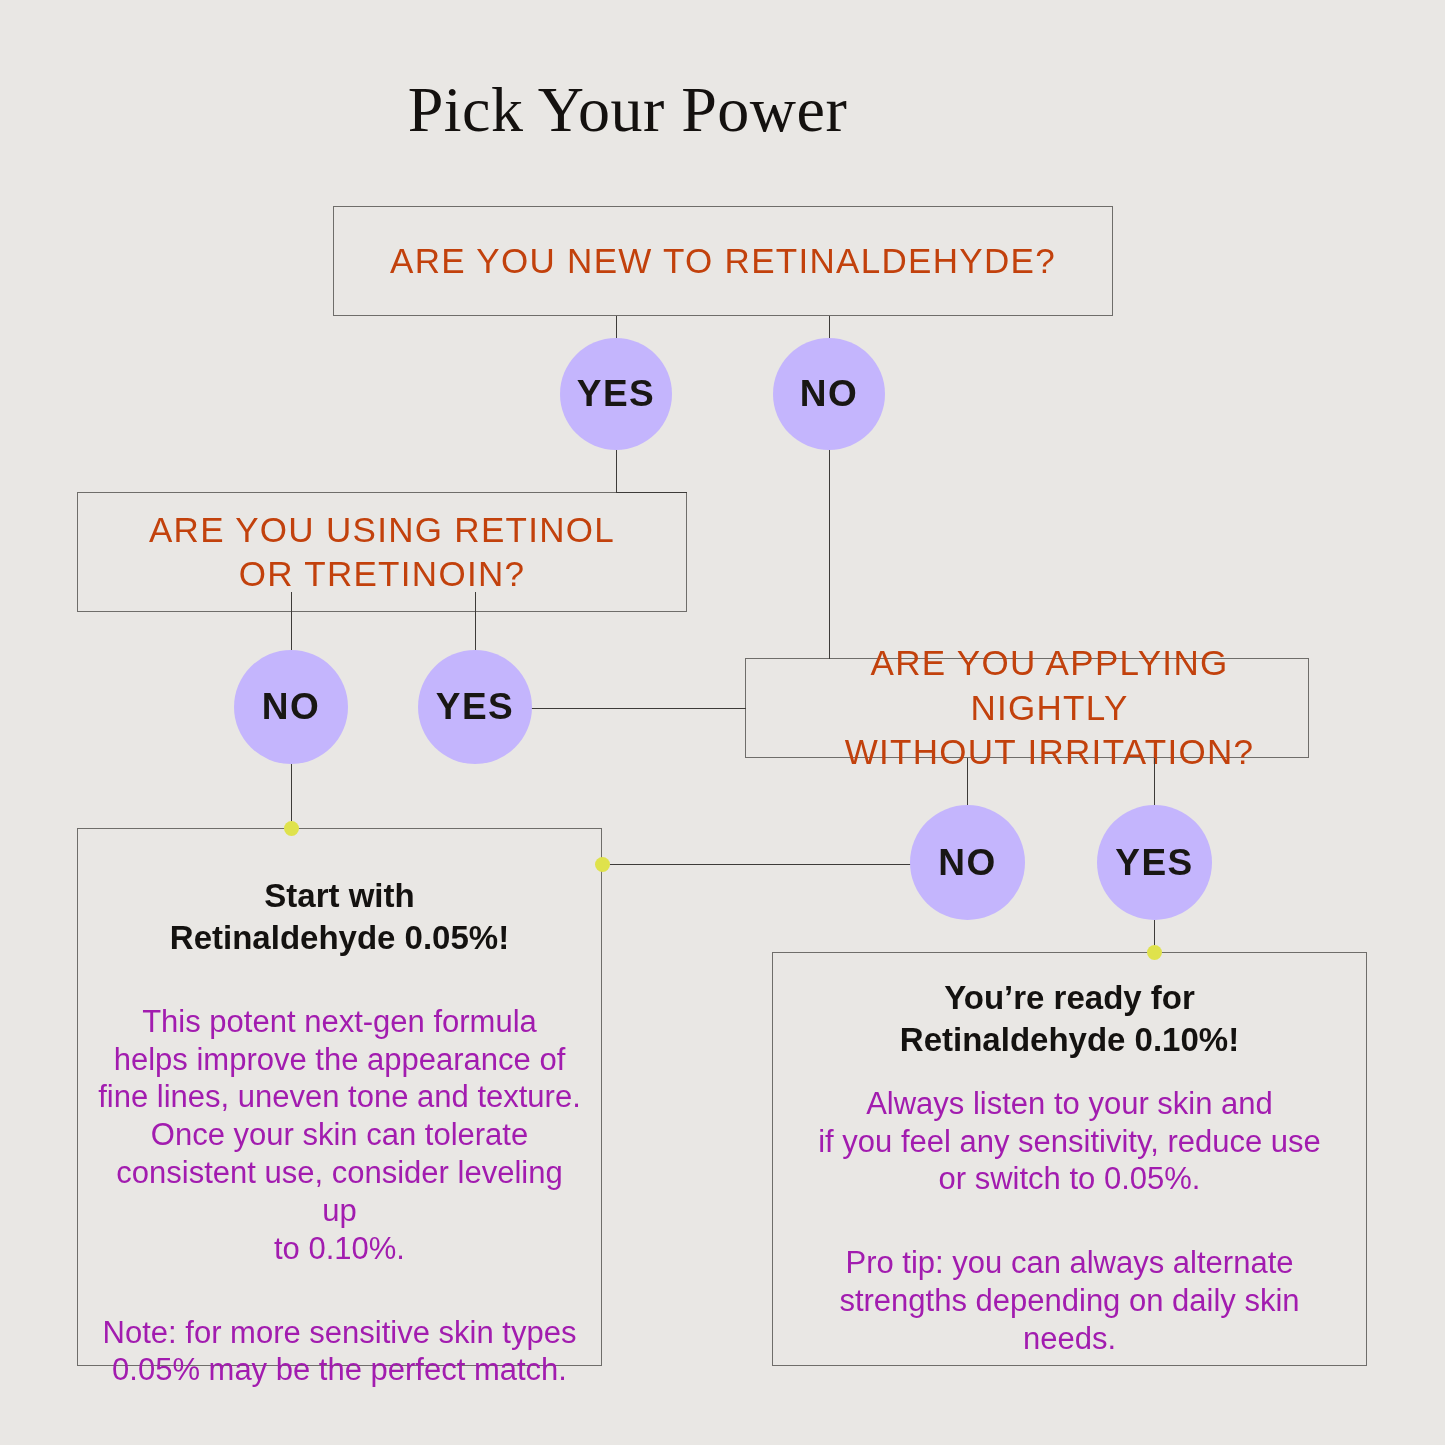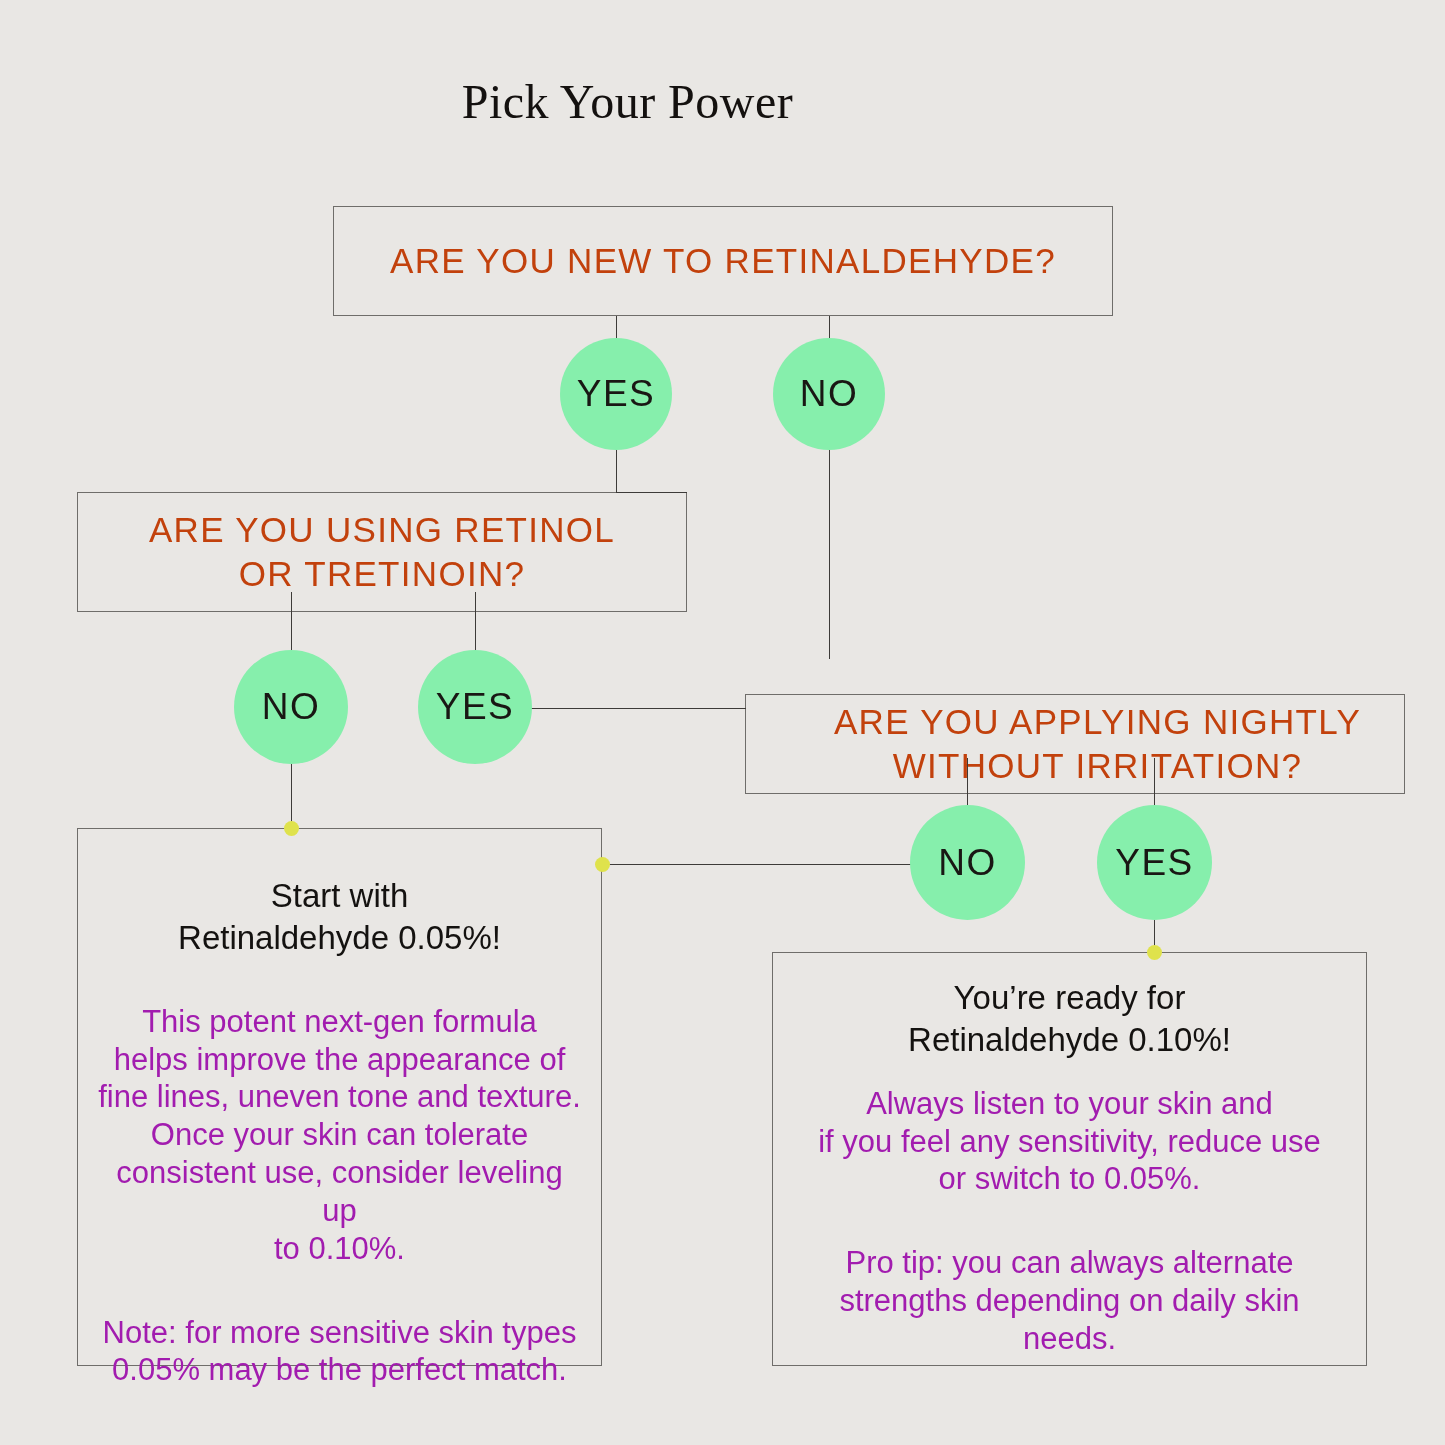--- a/index.html
+++ b/index.html
@@ -18,21 +18,21 @@
   }
 
   
   #title {
     position: absolute;
     left: 0;
     top: 78px;
     width: 1255px;
     text-align: center;
     font-family: "Liberation Serif", serif;
-    font-size: 48px;
+    font-size: 64px;
     letter-spacing: 0.5px;
     color: #14110f;
     line-height: 1;
   }
 
   
   .qbox {
     position: absolute;
     box-sizing: border-box;
     border: 1px solid #6f6d6a;
@@ -46,37 +46,37 @@
     font-size: 35px;
     letter-spacing: 1.3px;
     line-height: 1.27;
     color: #c2410c;
     font-weight: 400;
     white-space: pre-line;
   }
 
   #box-q1 { left: 333px; top: 206px; width: 780px; height: 110px; }
   #box-q2 { left: 77px;  top: 492px; width: 610px; height: 120px; text-align: center; }
-  #box-q3 { left: 745px; top: 694px; width: 660px; height: 100px; padding-left: 45px; }
+  #box-q3 { left: 745px; top: 658px; width: 564px; height: 100px; padding-left: 45px; }
 
   
   .rbox {
     position: absolute;
     box-sizing: border-box;
     border: 1px solid #6f6d6a;
     background: #e9e7e4;
     text-align: center;
     padding: 0 18px;
   }
   #box-r1 { left: 77px;  top: 828px; width: 525px; height: 538px; }
   #box-r2 { left: 772px; top: 952px; width: 595px; height: 414px; }
 
   .rhead {
     font-size: 33px;
-    font-weight: normal;
+    font-weight: bold;
     line-height: 1.27;
     color: #141210;
     white-space: pre-line;
   }
   #box-r1 .rhead { margin-top: 46px; }
   #box-r2 .rhead { margin-top: 24px; }
 
   .rbody {
     font-size: 31px;
     line-height: 1.22;
@@ -86,28 +86,29 @@
   }
   #box-r1 .rbody.first { margin-top: 44px; }
   #box-r1 .rbody.second { margin-top: 46px; }
   #box-r2 .rbody.first { margin-top: 24px; }
   #box-r2 .rbody.second { margin-top: 46px; }
 
   
   .circle {
     position: absolute;
     border-radius: 50%;
-    background: #86efac;
+    background: #c4b5fd;
     display: flex;
     align-items: center;
     justify-content: center;
     font-size: 37px;
     letter-spacing: 1.5px;
     color: #191714;
     z-index: 4;
+    font-weight: bold;
   }
   #c-yes1 { left: 560px; top: 338px; width: 112px; height: 112px; }
   #c-no1  { left: 773px; top: 338px; width: 112px; height: 112px; }
   #c-no2  { left: 234px; top: 650px; width: 114px; height: 114px; }
   #c-yes2 { left: 418px; top: 650px; width: 114px; height: 114px; }
   #c-no3  { left: 910px; top: 805px; width: 115px; height: 115px; }
   #c-yes3 { left: 1097px; top: 805px; width: 115px; height: 115px; }
 
   
   .ln {

